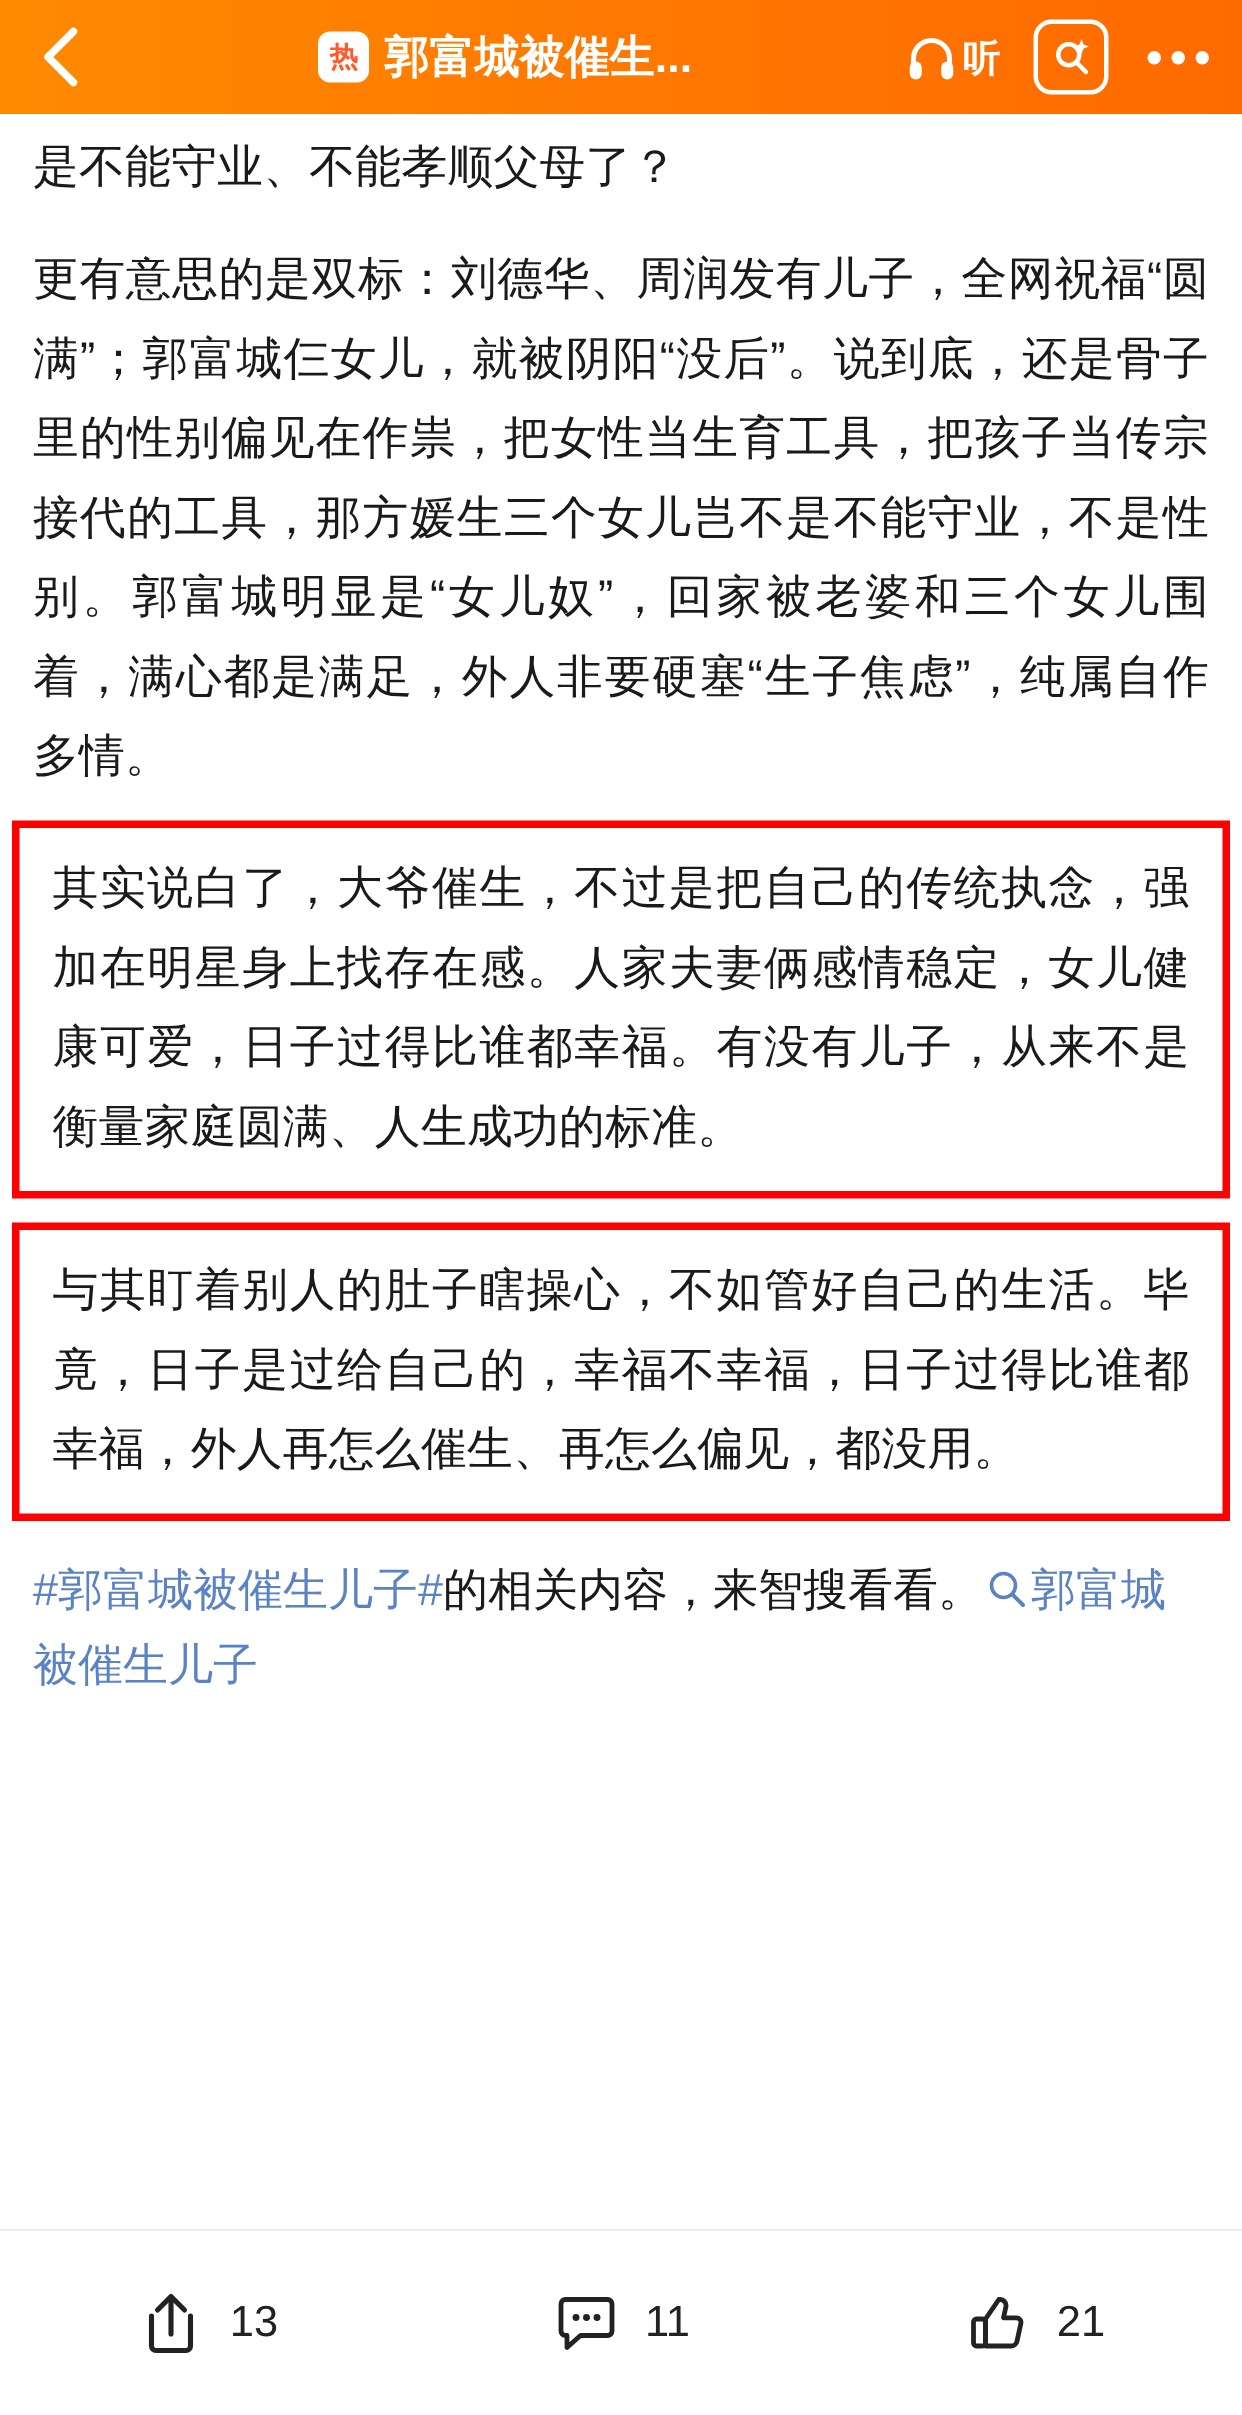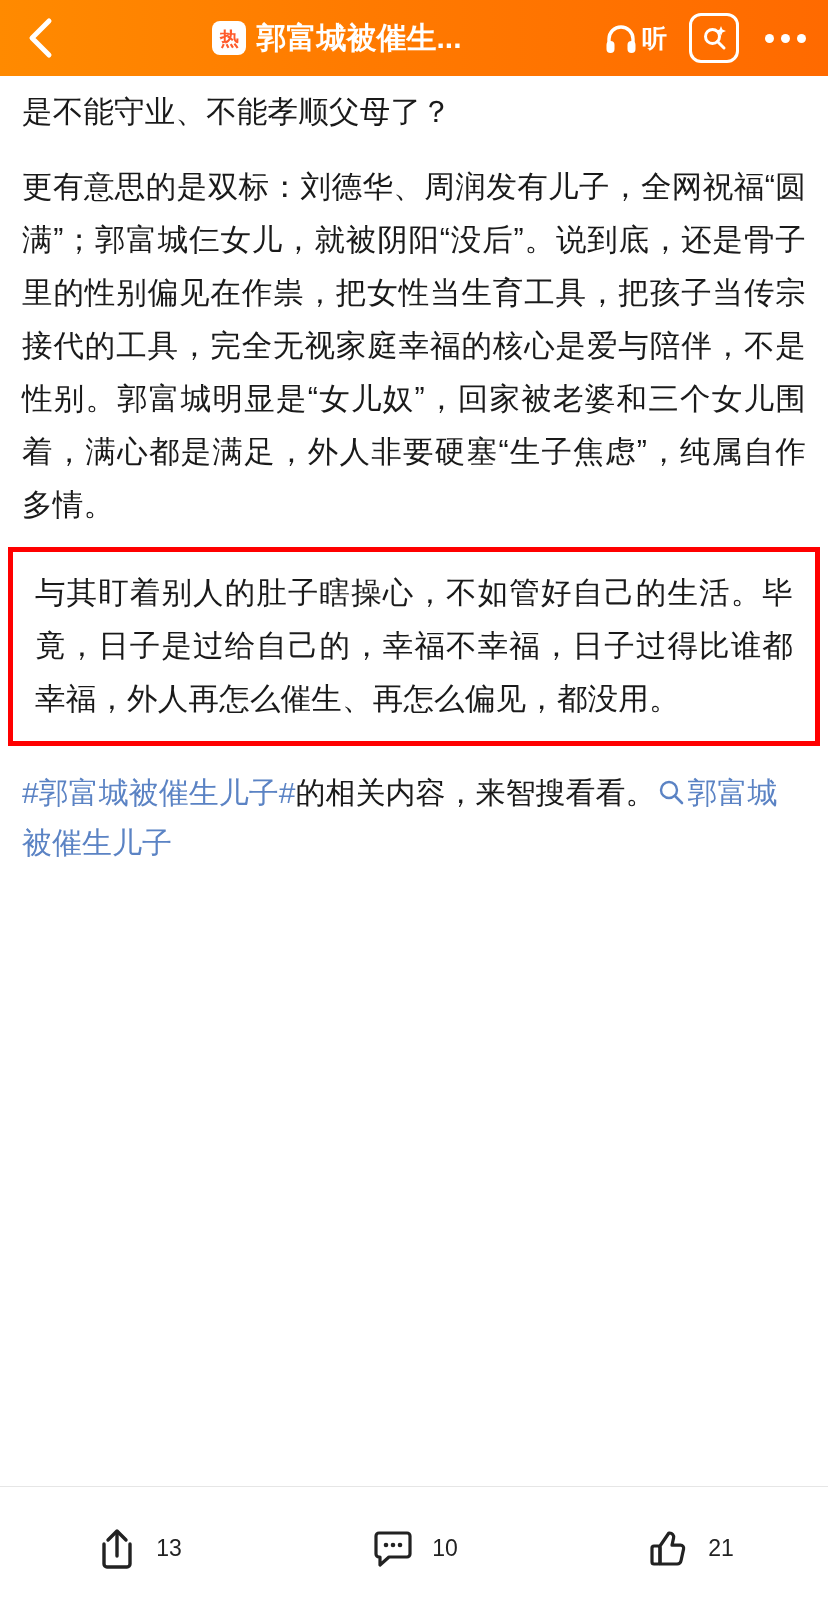--- a/index.html
+++ b/index.html
@@ -174,21 +174,21 @@
     justify-content: space-around;
     box-sizing: border-box;
   }
   .bb-item {
     display: flex;
     align-items: center;
     gap: 16px;
     color: #222;
   }
   .bb-count {
-    font-size: 23px;
+    font-size: 29px;
     color: #222;
   }
 </style>
 </head>
 <body>
 
 <div class="topbar">
   <div class="back-icon">
     <svg width="28" height="42" viewBox="0 0 28 42" aria-hidden="true">
       <polyline points="22,4 5,21 22,38" fill="none" stroke="#ffffff" stroke-width="5" stroke-linecap="round" stroke-linejoin="round"></polyline>
@@ -226,22 +226,23 @@
         <i></i>
     </div>
   </div>
 </div>
 
 <div class="article">
 
   <p class="para clipped-top">不是，催生儿子要真能延续香火，那方媛生三个女儿岂不是不能守业、不能孝顺父母了？</p>
 
 
-  <p class="para plain">更有意思的是双标：刘德华、周润发有儿子，全网祝福“圆满”；郭富城仨女儿，就被阴阳“没后”。说到底，还是骨子里的性别偏见在作祟，把女性当生育工具，把孩子当传宗接代的工具，完全无视家庭幸福的核心是爱与陪伴，不是性别。郭富城明显是“女儿奴”，回家被老婆和三个女儿围着，满心都是满足，外人非要硬塞“生子焦虑”，纯属自作多情。</p>
-
+  <p class="para plain">更有意思的是双标：刘德华、周润发有儿子，全网祝福“圆满”；郭富城仨女儿，就被阴阳“没后”。说到底，还是骨子里的性别偏见在作祟，把女性当生育工具，把孩子当传宗接代的工具，那方媛生三个女儿岂不是不能守业，不是性别。郭富城明显是“女儿奴”，回家被老婆和三个女儿围着，满心都是满足，外人非要硬塞“生子焦虑”，纯属自作多情。</p>
+
+  <p class="para highlight">其实说白了，大爷催生，不过是把自己的传统执念，强加在明星身上找存在感。人家夫妻俩感情稳定，女儿健康可爱，日子过得比谁都幸福。有没有儿子，从来不是衡量家庭圆满、人生成功的标准。</p>
 
   <p class="para highlight">与其盯着别人的肚子瞎操心，不如管好自己的生活。毕竟，日子是过给自己的，幸福不幸福，日子过得比谁都幸福，外人再怎么催生、再怎么偏见，都没用。</p>
 
   <div class="link-para">
     <span class="blue">#郭富城被催生儿子#</span><span>的相关内容，来智搜看看。</span><span class="mag-icon"><svg width="28" height="28" viewBox="0 0 28 28" aria-hidden="true">
           <circle cx="12" cy="12" r="8" fill="none" stroke="#5b83c4" stroke-width="2.4"></circle>
           <line x1="18" y1="18" x2="25" y2="25" stroke="#5b83c4" stroke-width="2.6" stroke-linecap="round"></line>
         </svg></span><span class="blue">郭富城被催生儿子</span>
   </div>
 
@@ -258,21 +259,21 @@
     <span class="bb-count">13</span>
   </div>
 
   <div class="bb-item">
     <svg width="46" height="46" viewBox="0 0 46 46" aria-hidden="true">
       <path d="M6 10 a3 3 0 0 1 3 -3 h28 a3 3 0 0 1 3 3 v18 a3 3 0 0 1 -3 3 H19 l-9 8 v-8 h-1 a3 3 0 0 1 -3 -3 Z" fill="none" stroke="#222" stroke-width="3.2" stroke-linejoin="round"></path>
       <circle cx="16" cy="19" r="2.3" fill="#222"></circle>
       <circle cx="23" cy="19" r="2.3" fill="#222"></circle>
       <circle cx="30" cy="19" r="2.3" fill="#222"></circle>
     </svg>
-    <span class="bb-count">10</span>
+    <span class="bb-count">11</span>
   </div>
 
   <div class="bb-item">
     <svg width="46" height="46" viewBox="0 0 46 46" aria-hidden="true">
       <path d="M14 20 v18 h17 a4 4 0 0 0 4 -3.2 l2.6 -12 a3 3 0 0 0 -3 -3.6 H26 l1.6 -7.4 a4 4 0 0 0 -4 -4.8 l-0.7 0 L14 20 Z" fill="none" stroke="#222" stroke-width="3.2" stroke-linejoin="round"></path>
       <rect x="6" y="20" width="8" height="18" rx="2" fill="none" stroke="#222" stroke-width="3.2"></rect>
     </svg>
     <span class="bb-count">21</span>
   </div>
 </div>

